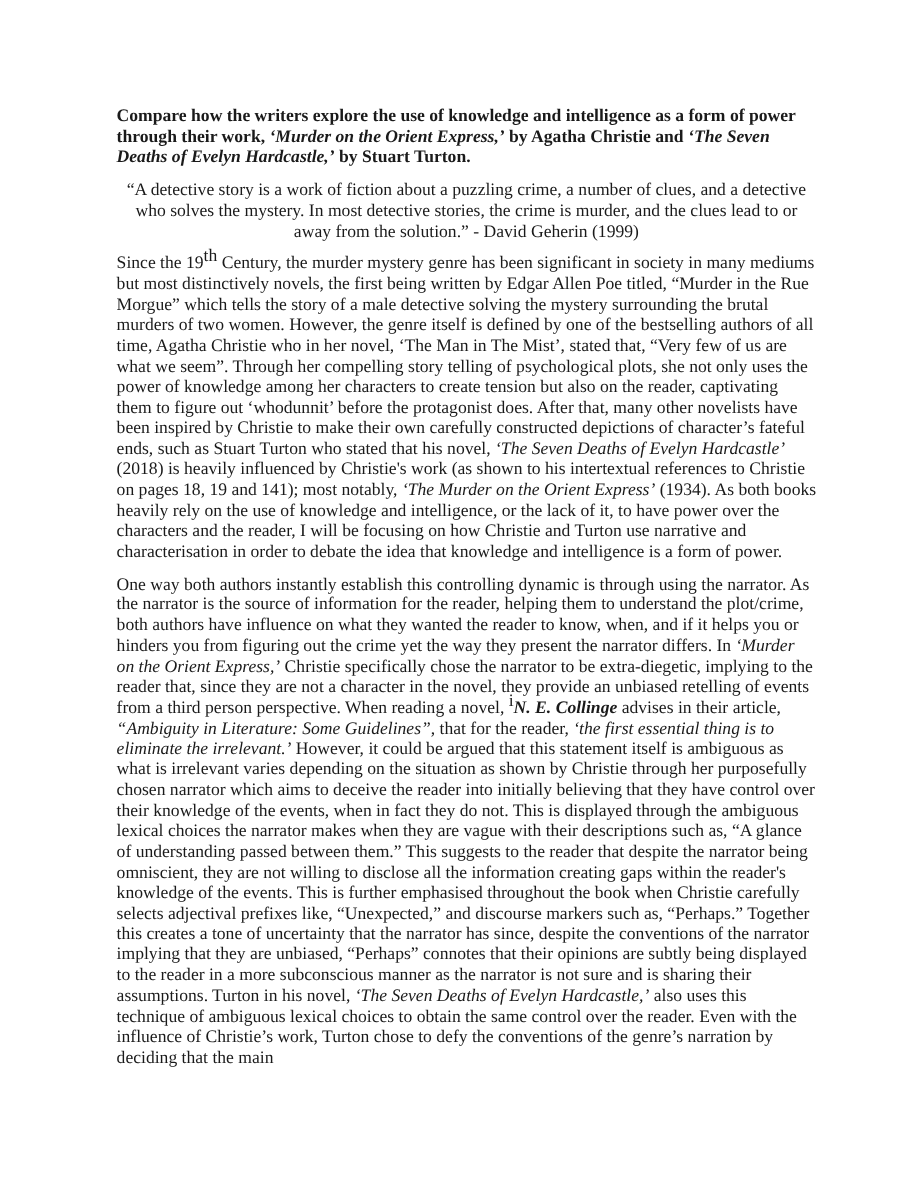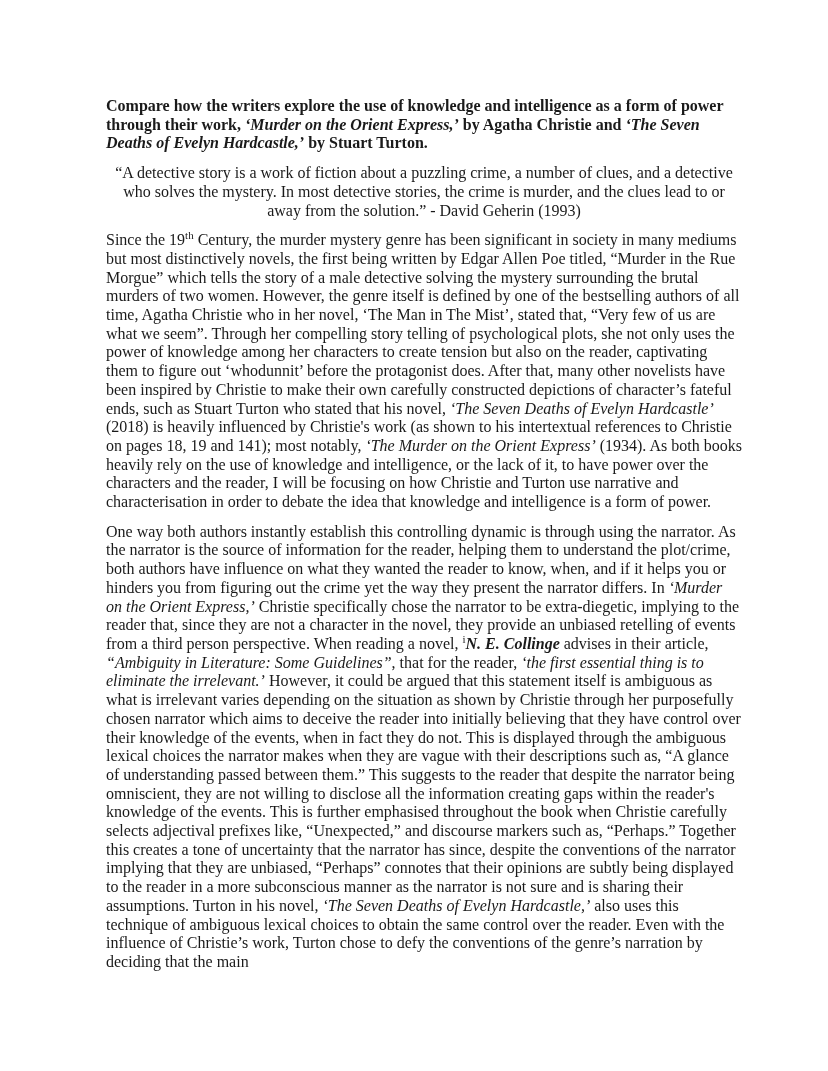--- a/index.html
+++ b/index.html
@@ -26,28 +26,28 @@
     line-height: 18.7px;
     text-align: left;
   }
   .content p {
     margin: 0 0 11px 0;
   }
   .content p.centered {
     text-align: center;
   }
   .content sup {
-    font-size: 11px;
+    font-size: 16px;
     line-height: 0;
     vertical-align: super;
   }
 </style>
 </head>
 <body>
 
 <div class="sheet">
   <div class="content">
       <p><span style="font-weight: bold;">Compare how the writers explore the use of knowledge and intelligence as a form of power through their work, </span><span style="font-weight: bold; font-style: italic;">‘Murder on the Orient Express,’</span><span style="font-weight: bold;"> by Agatha Christie and </span><span style="font-weight: bold; font-style: italic;">‘The Seven Deaths of Evelyn Hardcastle,’</span><span style="font-weight: bold;"> by Stuart Turton.</span></p>
-      <p class="centered"><span>“A detective story is a work of fiction about a puzzling crime, a number of clues, and a detective who solves the mystery. In most detective stories, the crime is murder, and the clues lead to or away from the solution.” - David Geherin (1993)</span></p>
+      <p class="centered"><span>“A detective story is a work of fiction about a puzzling crime, a number of clues, and a detective who solves the mystery. In most detective stories, the crime is murder, and the clues lead to or away from the solution.” - David Geherin (1999)</span></p>
       <p><span>Since the 19</span><sup>th</sup><span> Century, the murder mystery genre has been significant in society in many mediums but most distinctively novels, the first being written by Edgar Allen Poe titled, “Murder in the Rue Morgue” which tells the story of a male detective solving the mystery surrounding the brutal murders of two women. However, the genre itself is defined by one of the bestselling authors of all time, Agatha Christie who in her novel, ‘The Man in The Mist’, stated that, “Very few of us are what we seem”. Through her compelling story telling of psychological plots, she not only uses the power of knowledge among her characters to create tension but also on the reader, captivating them to figure out ‘whodunnit’ before the protagonist does. After that, many other novelists have been inspired by Christie to make their own carefully constructed depictions of character’s fateful ends, such as Stuart Turton who stated that his novel, </span><span style="font-style: italic;">‘The Seven Deaths of Evelyn Hardcastle’</span><span> (2018) is heavily influenced by Christie's work (as shown to his intertextual references to Christie on pages 18, 19 and 141); most notably, </span><span style="font-style: italic;">‘The Murder on the Orient Express’</span><span> (1934). As both books heavily rely on the use of knowledge and intelligence, or the lack of it, to have power over the characters and the reader, I will be focusing on how Christie and Turton use narrative and characterisation in order to debate the idea that knowledge and intelligence is a form of power.</span></p>
       <p><span>One way both authors instantly establish this controlling dynamic is through using the narrator. As the narrator is the source of information for the reader, helping them to understand the plot/crime, both authors have influence on what they wanted the reader to know, when, and if it helps you or hinders you from figuring out the crime yet the way they present the narrator differs. In </span><span style="font-style: italic;">‘Murder on the Orient Express,’</span><span> Christie specifically chose the narrator to be extra-diegetic, implying to the reader that, since they are not a character in the novel, they provide an unbiased retelling of events from a third person perspective. When reading a novel, </span><sup>i</sup><span style="font-weight: bold; font-style: italic;">N. E. Collinge</span><span> advises in their article, </span><span style="font-style: italic;">“Ambiguity in Literature: Some Guidelines”</span><span>, that for the reader, </span><span style="font-style: italic;">‘the first essential thing is to eliminate the irrelevant.’</span><span> However, it could be argued that this statement itself is ambiguous as what is irrelevant varies depending on the situation as shown by Christie through her purposefully chosen narrator which aims to deceive the reader into initially believing that they have control over their knowledge of the events, when in fact they do not. This is displayed through the ambiguous lexical choices the narrator makes when they are vague with their descriptions such as, “A glance of understanding passed between them.” This suggests to the reader that despite the narrator being omniscient, they are not willing to disclose all the information creating gaps within the reader's knowledge of the events. This is further emphasised throughout the book when Christie carefully selects adjectival prefixes like, “Unexpected,” and discourse markers such as, “Perhaps.” Together this creates a tone of uncertainty that the narrator has since, despite the conventions of the narrator implying that they are unbiased, “Perhaps” connotes that their opinions are subtly being displayed to the reader in a more subconscious manner as the narrator is not sure and is sharing their assumptions. Turton in his novel, </span><span style="font-style: italic;">‘The Seven Deaths of Evelyn Hardcastle,’</span><span> also uses this technique of ambiguous lexical choices to obtain the same control over the reader. Even with the influence of Christie’s work, Turton chose to defy the conventions of the genre’s narration by deciding that the main</span></p>
     </div>
 </div>
 
 </body></html>

